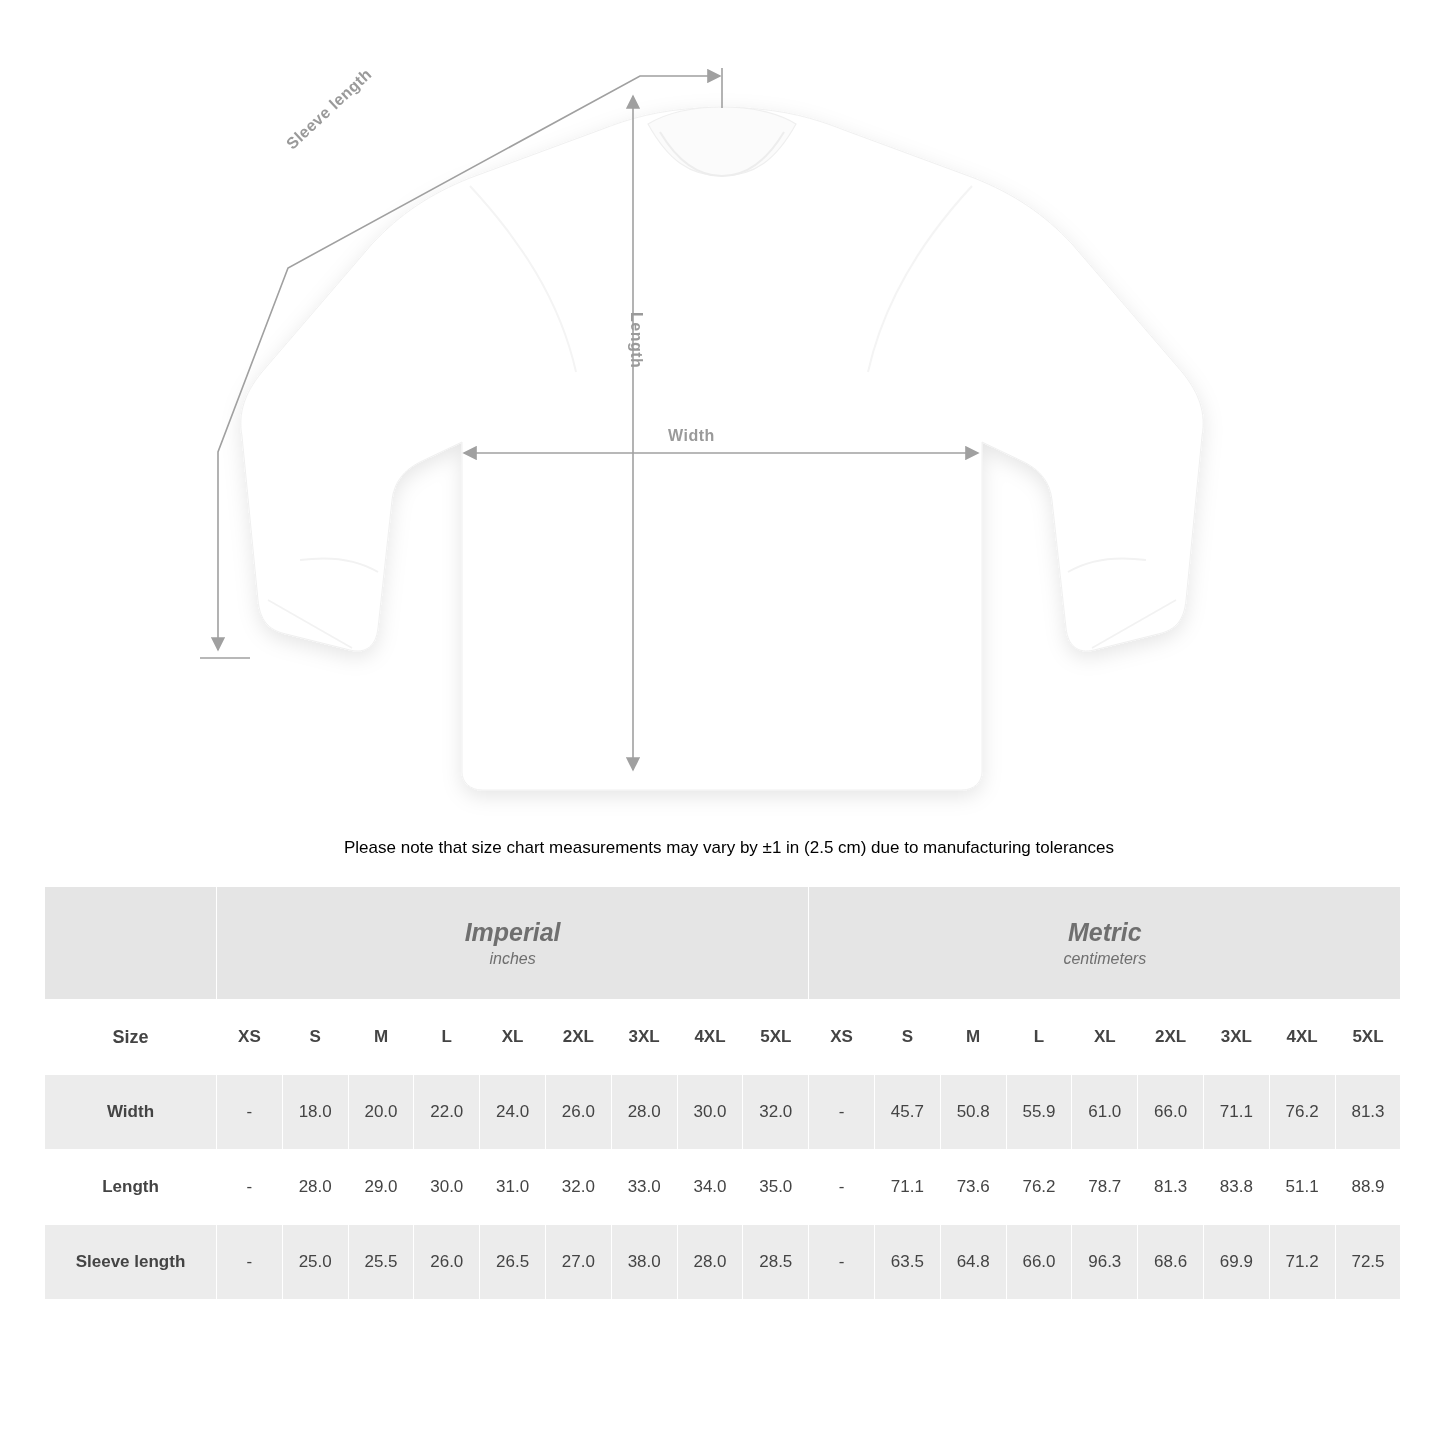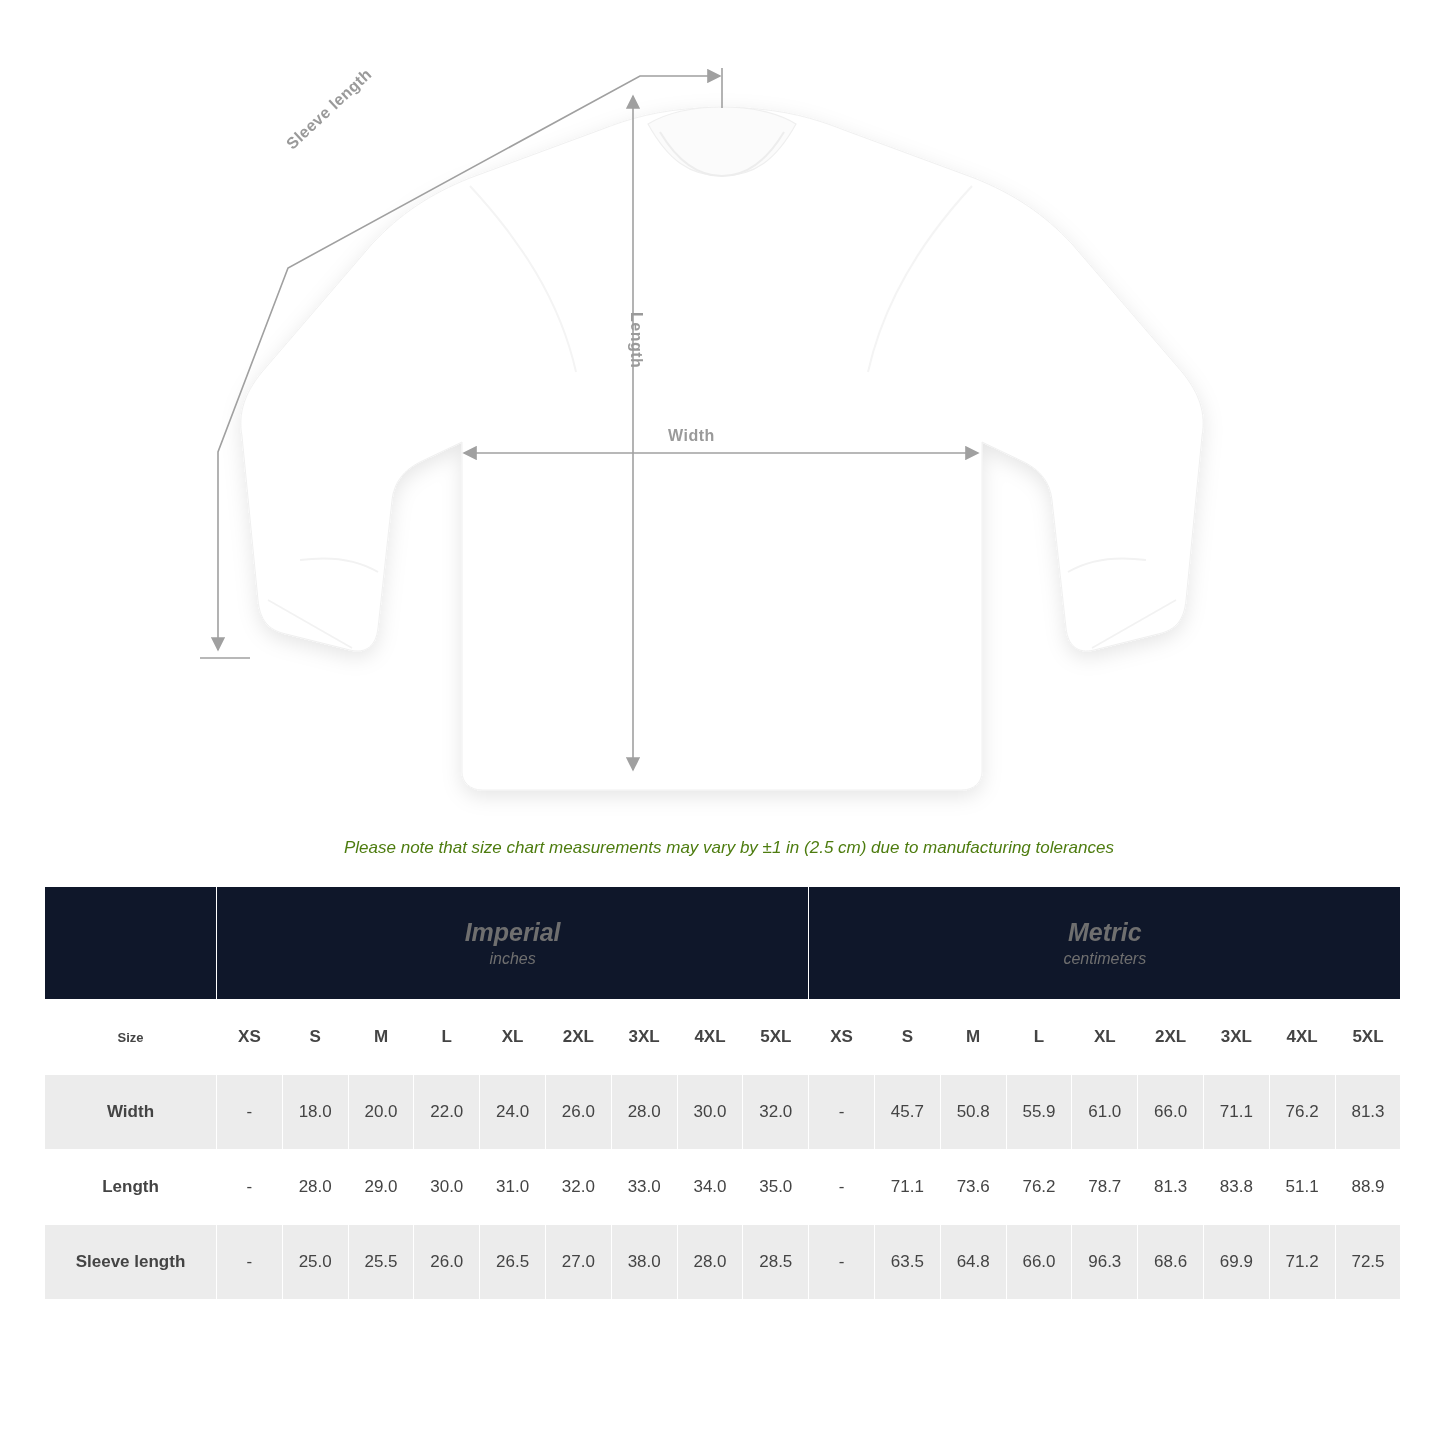--- a/index.html
+++ b/index.html
@@ -63,22 +63,21 @@
     margin-top: 18px;
   }
   .chart-title {
     font-size: 28px;
     font-weight: bold;
     color: #333333;
     margin: 0 0 14px 0;
   }
   .chart-note {
     font-size: 17px;
-    font-style: italic;
-    color: #4d7c0f;
+    color: #000000;
     margin: 0;
     padding-left: 13px;
   }
 
   
   .table-wrap {
     margin: 28px 44px 0 44px;
   }
   table.size-table {
     border-collapse: collapse;
@@ -87,21 +86,21 @@
   }
   table.size-table td,
   table.size-table th {
     border: 1px solid #ffffff;
     text-align: center;
     vertical-align: middle;
     font-size: 17px;
     color: #444444;
   }
   .unit-header td {
-    background: #0f172a;
+    background: #e5e5e5;
     height: 110px;
     border: none;
   }
   .unit-name {
     font-size: 25px;
     font-style: italic;
     font-weight: bold;
     color: #6f6f6f;
     line-height: 1.15;
   }
@@ -113,21 +112,21 @@
   }
   .head-row td {
     background: #ffffff;
     height: 72px;
     font-weight: bold;
     font-size: 18px;
     color: #3a3a3a;
   }
   .head-row td.rowlabel {
     font-weight: bold;
-    font-size: 13px;
+    font-size: 18px;
   }
   tr.band-a td {
     background: #ececec;
     height: 72px;
   }
   tr.band-b td {
     background: #ffffff;
     height: 72px;
   }
   td.rowlabel {

